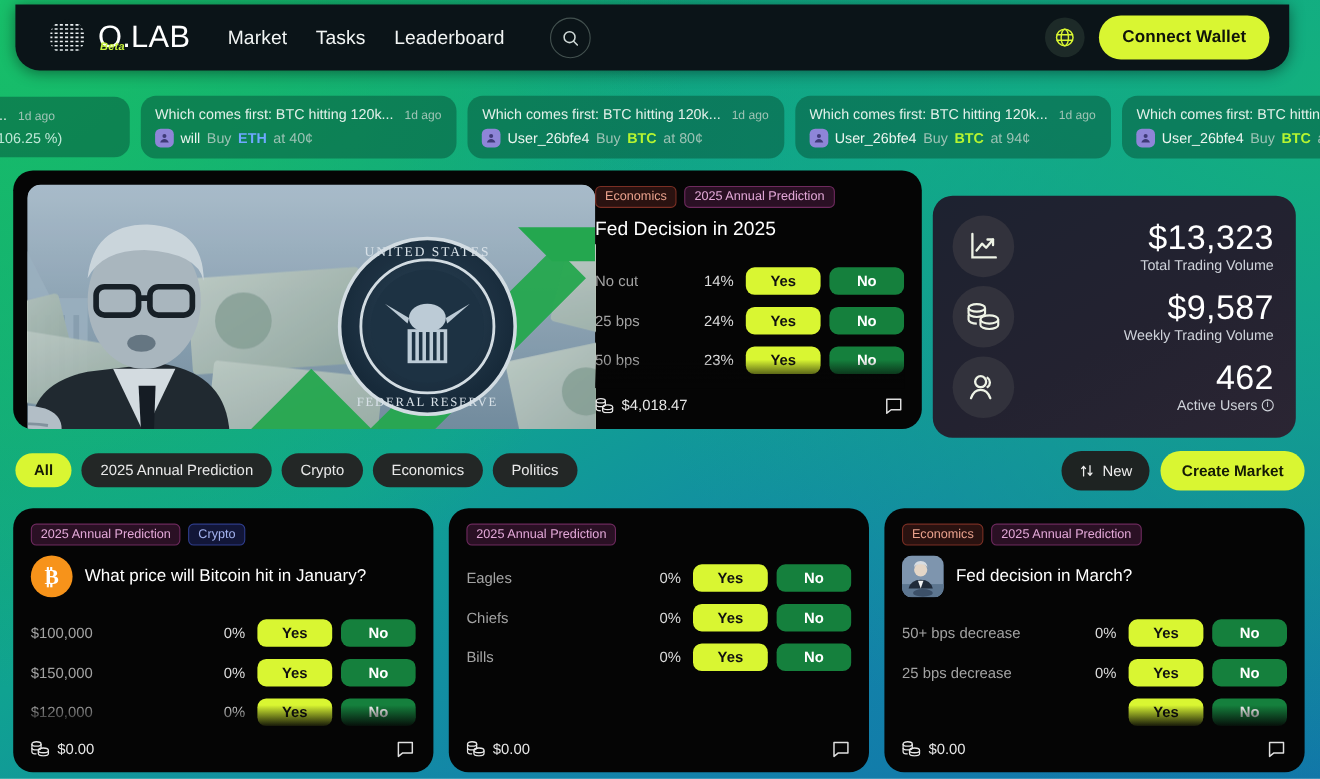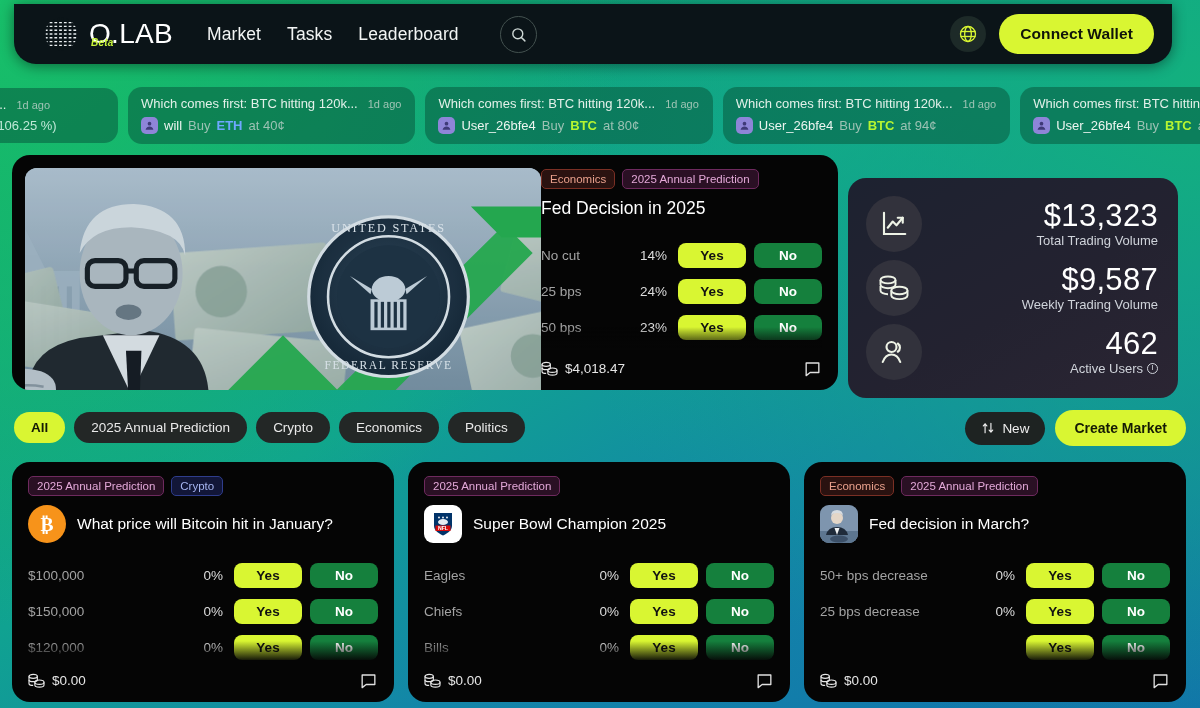--- a/index.html
+++ b/index.html
@@ -152,21 +152,21 @@
   }
 
   
   .filters { position: absolute; left: 14px; top: 412px; display: flex; gap: 9px; align-items: center; }
   .chip {
     border-radius: 18px; padding: 8px 17px; font-size: 13.5px;
     background: #232726; color: #e9e9e9; cursor: pointer; border: none;
     white-space: nowrap;
   }
   .chip.active { background: #d9f632; color: #151a05; font-weight: 700; }
-  .actions { position: absolute; right: 14px; top: 410px; display: flex; gap: 10px; align-items: center; }
+  .actions { position: absolute; right: 14px; top: 410px; display: flex; gap: 10px; }
   .sort-btn {
     background: #1e2322; color: #eee; border: none; border-radius: 18px;
     padding: 9px 16px; font-size: 13.5px; cursor: pointer;
     display: flex; align-items: center; gap: 7px;
   }
   .create-btn {
     background: #d9f632; color: #151a05; border: none; border-radius: 18px;
     padding: 10px 19px; font-size: 14px; font-weight: 700; cursor: pointer;
   }
 
@@ -595,36 +595,20 @@
       </div>
       <svg class="chat-icon" width="19" height="19" viewBox="0 0 24 24" fill="none" stroke="#e0e0e0" stroke-width="1.7">
     <path d="M4 5h16v12H9l-5 4z" stroke-linejoin="round"></path>
         </svg>
     </div>
   </div>
   <div class="mcard">
     <div class="tag-row">
         <span class="tag tag-annual">2025 Annual Prediction</span>
       </div>
-    <div class="mcard-head">
-      <div class="mc-avatar nfl">
-      <svg width="32" height="32" viewBox="0 0 32 32">
-        <path d="M7 5h18v13c0 5-6.5 8.5-9 9.5C13.5 26.5 7 23 7 18z" fill="#013369"></path>
-        <g fill="#fff">
-              <circle cx="12" cy="9.5" r=".9"></circle>
-              <circle cx="16" cy="9.5" r=".9"></circle>
-              <circle cx="20" cy="9.5" r=".9"></circle>
-            </g>
-        <ellipse cx="16" cy="14" rx="5" ry="3" fill="#fff" opacity=".9"></ellipse>
-        <rect x="8.5" y="17.5" width="15" height="5.5" fill="#d50a0a"></rect>
-        <text x="16" y="22" text-anchor="middle" font-size="5.2" font-weight="700" fill="#fff" font-family="'Liberation Sans',sans-serif">NFL</text>
-          </svg>
-        </div>
-      <div class="mc-title">Super Bowl Champion 2025</div>
-    </div>
     <div class="outcome-list">
       <div class="outcome">
       <div class="oc-name">Eagles</div>
       <div class="oc-pct">0%</div>
       <button class="btn-yes">Yes</button>
       <button class="btn-no">No</button>
     </div>
         <div class="outcome">
       <div class="oc-name">Chiefs</div>
       <div class="oc-pct">0%</div>

